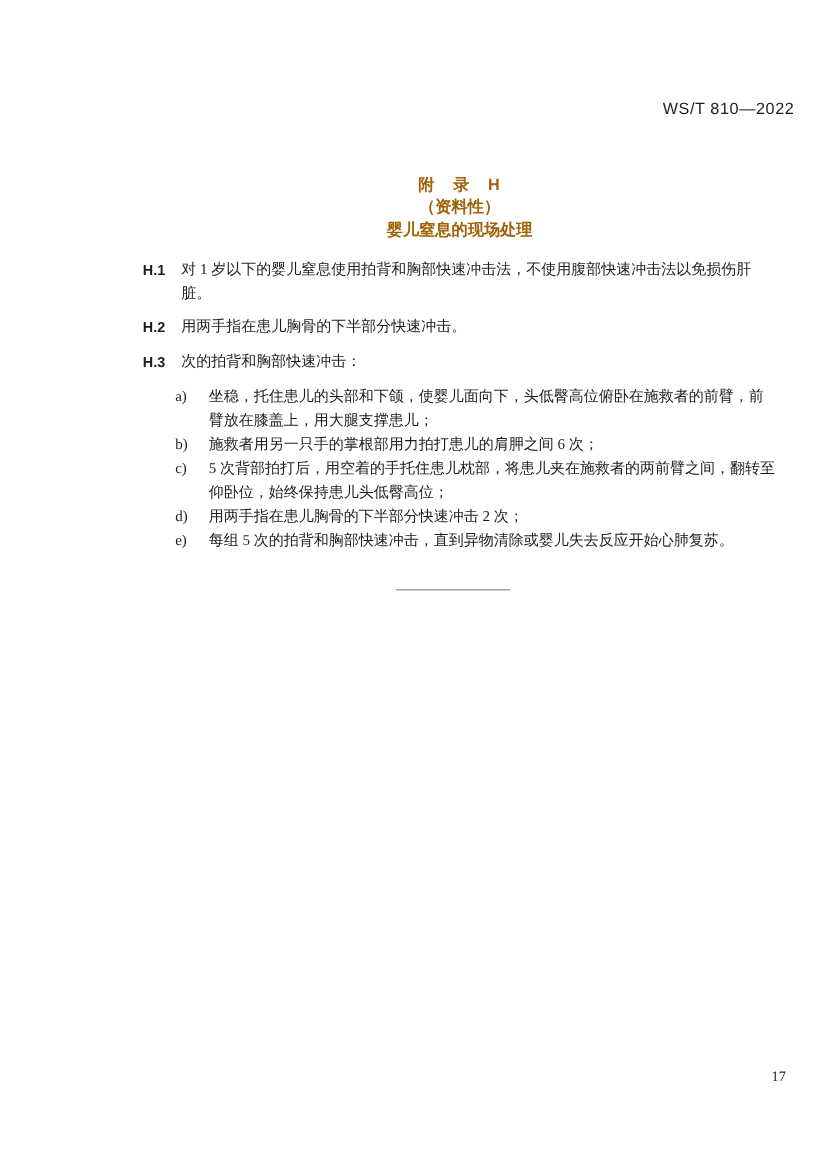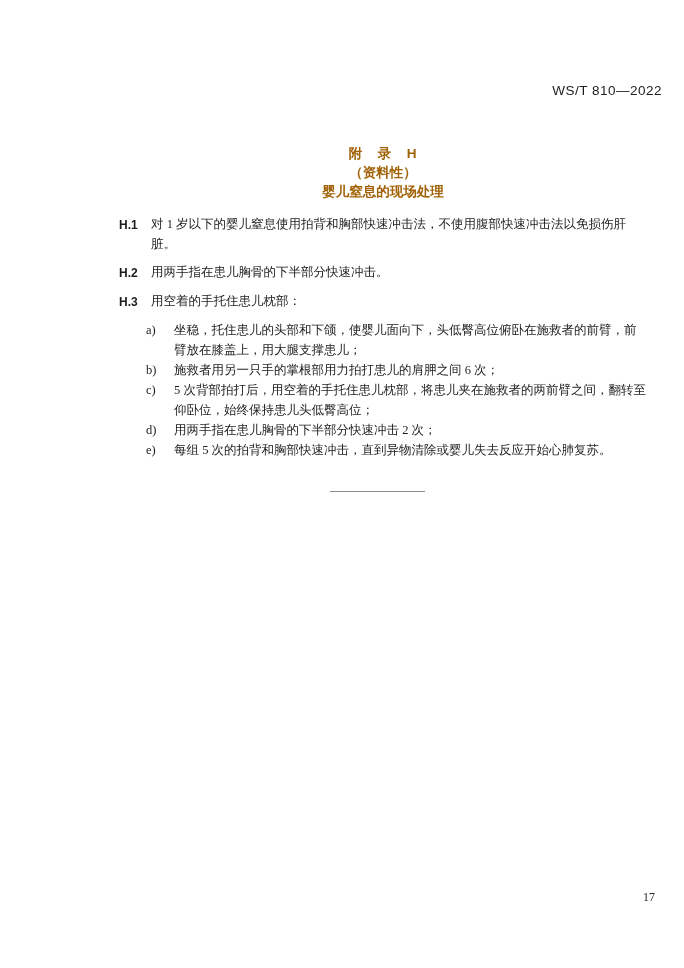--- a/index.html
+++ b/index.html
@@ -106,21 +106,21 @@
       <span class="clause-text">对 1 岁以下的婴儿窒息使用拍背和胸部快速冲击法，不使用腹部快速冲击法以免损伤肝脏。</span>
     </div>
 
     <div class="clause">
       <span class="clause-label">H.2</span>
       <span class="clause-text">用两手指在患儿胸骨的下半部分快速冲击。</span>
     </div>
 
     <div class="clause">
       <span class="clause-label">H.3</span>
-      <span class="clause-text">用空着的手托住患儿枕部：</span>
+      <span class="clause-text">次的拍背和胸部快速冲击：</span>
     </div>
 
     <div class="lettered-list">
       <div class="list-item">
         <span class="list-marker">a)</span>
         <span class="list-text">坐稳，托住患儿的头部和下颌，使婴儿面向下，头低臀高位俯卧在施救者的前臂，前臂放在膝盖上，用大腿支撑患儿；</span>
       </div>
       <div class="list-item">
         <span class="list-marker">b)</span>
         <span class="list-text">施救者用另一只手的掌根部用力拍打患儿的肩胛之间 6 次；</span>

